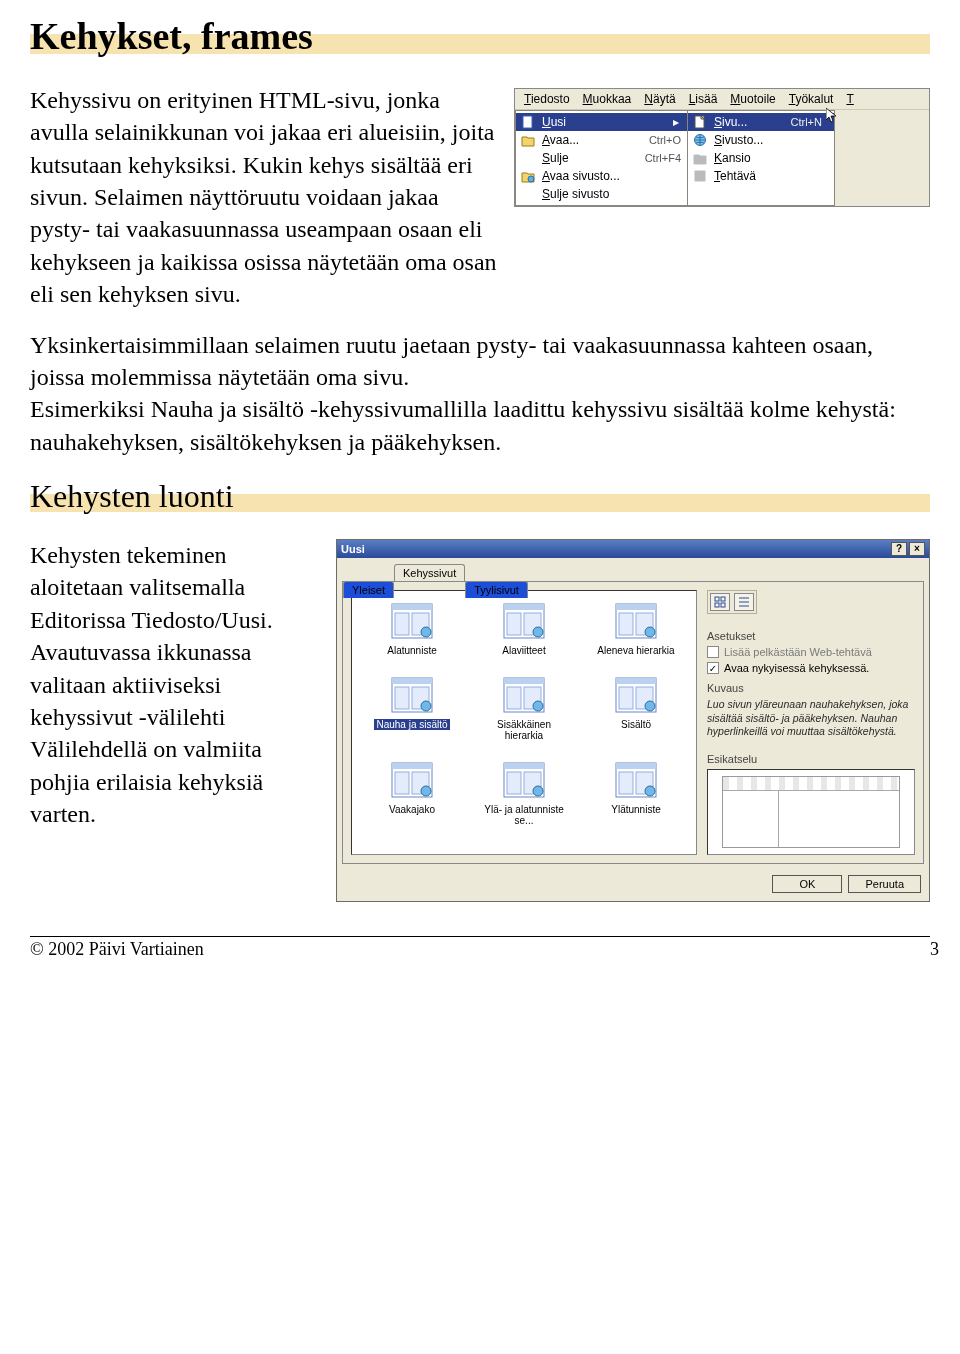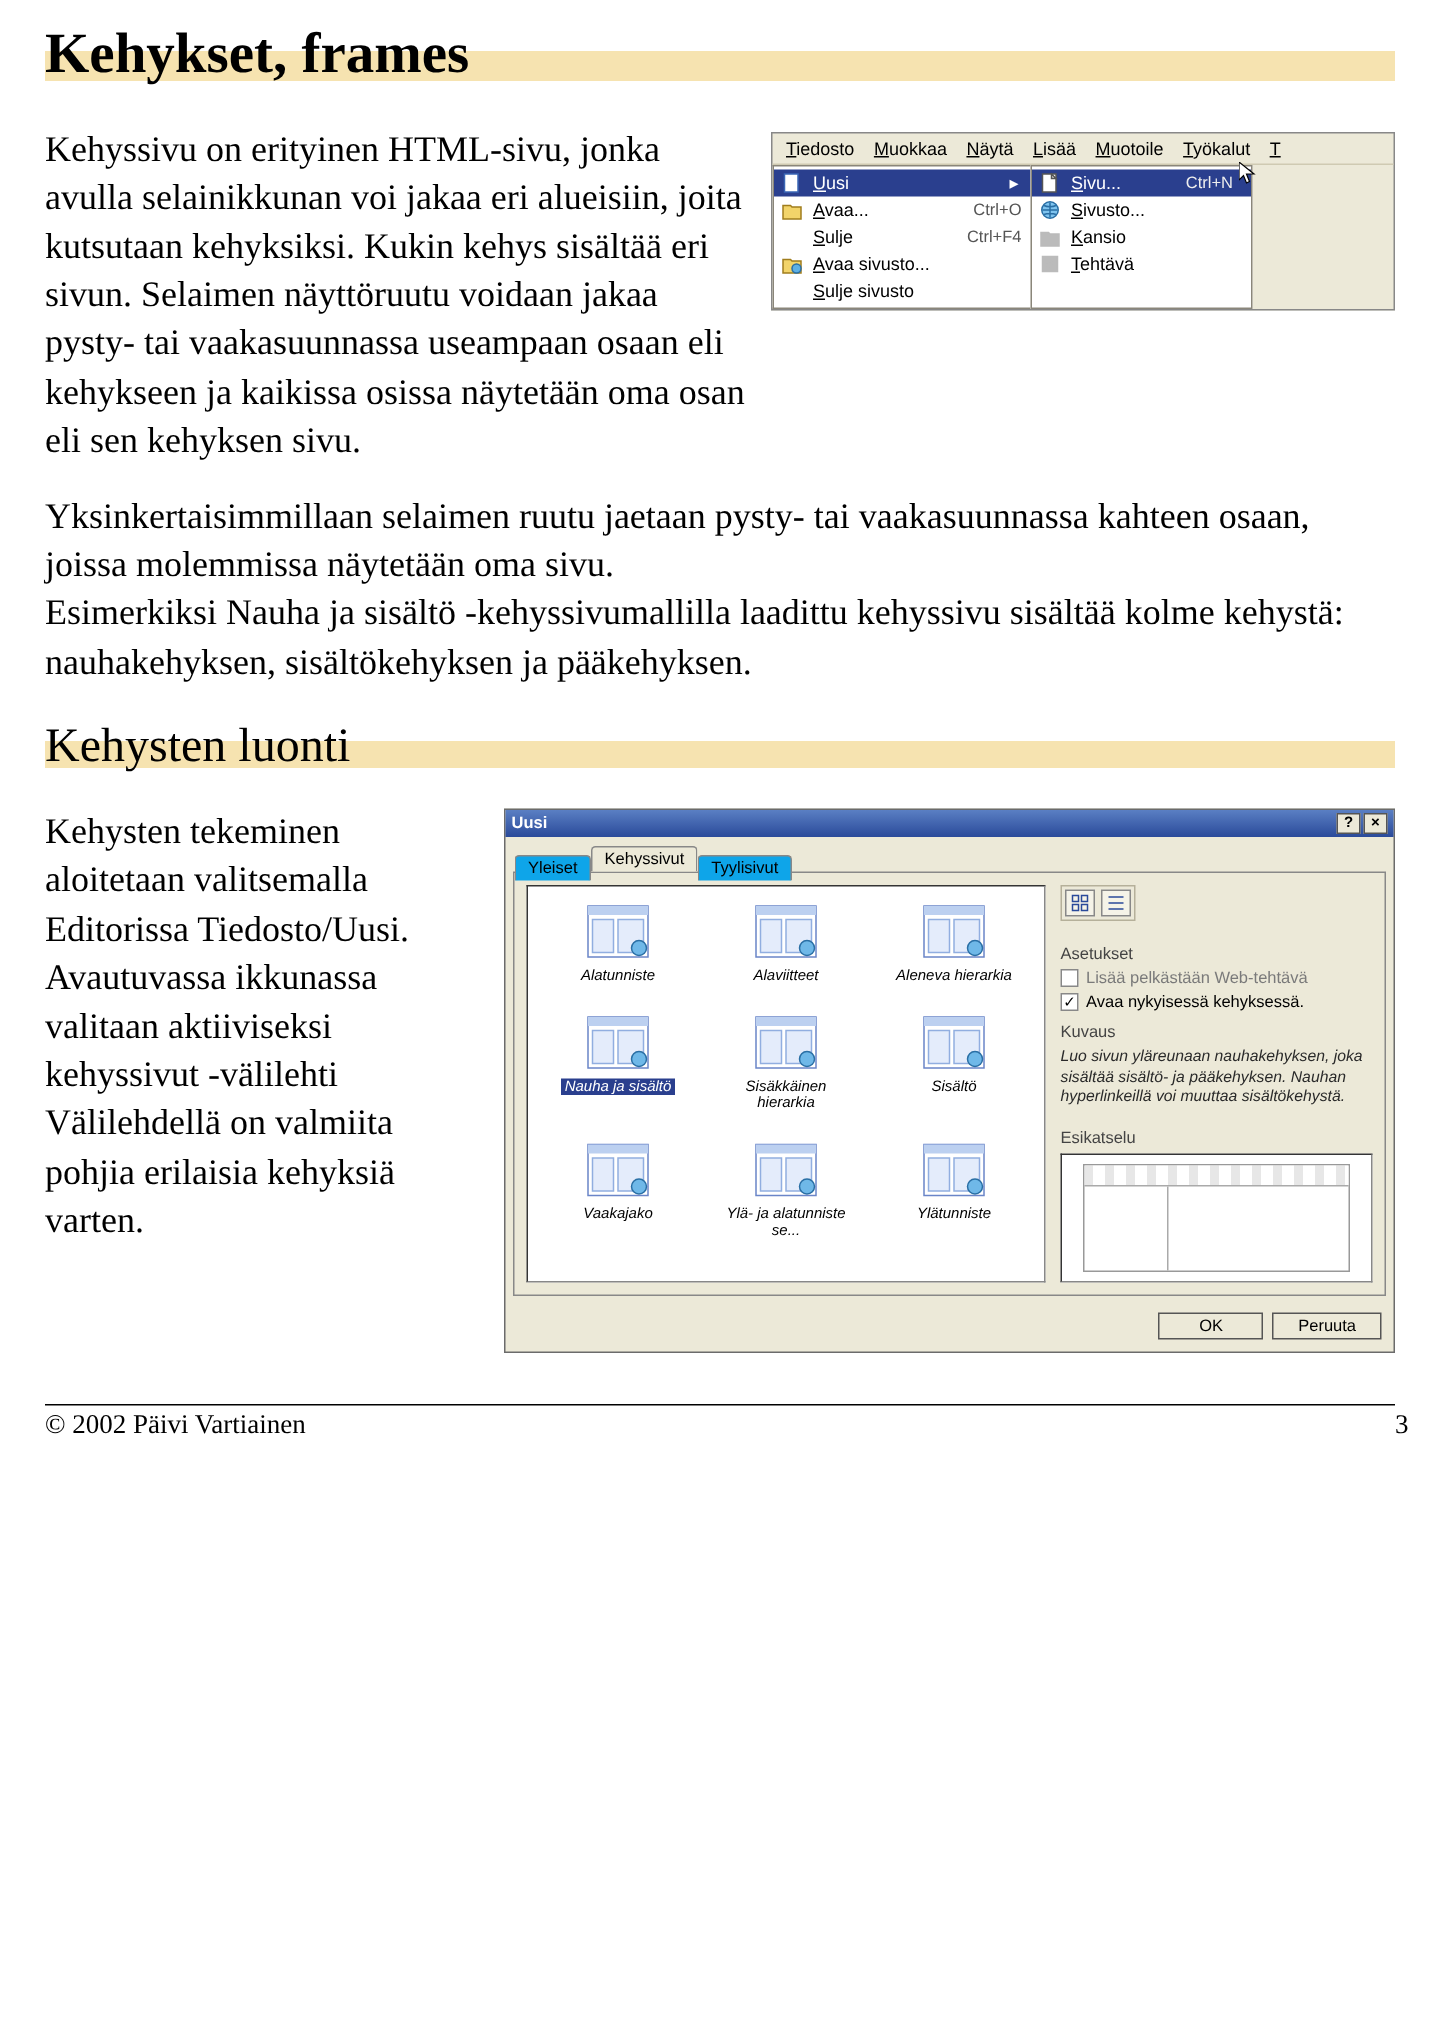--- a/index.html
+++ b/index.html
@@ -159,23 +159,23 @@
   }
   .dlg-tabs {
     display: flex;
     padding: 6px 6px 0 6px;
     gap: 0;
   }
   .dlg-tab {
     border: 1px solid #888;
     border-bottom: none;
     padding: 2px 8px;
-    background: #0ea5e9;
+    background: #1d4ed8;
     position: relative;
-    top: 6px;
+    top: 17px;
     font-size: 11px;
     border-radius: 3px 3px 0 0;
   }
   .dlg-tab.active {
     background: #ece9d8;
     top: 0;
     z-index: 3;
     font-weight: normal;
   }
   .dlg-body {
@@ -188,21 +188,20 @@
   }
   .dlg-icons {
     flex: 1 1 auto;
     background: #fff;
     border: 1px inset #888;
     padding: 10px 6px;
     display: grid;
     grid-template-columns: repeat(3, 1fr);
     gap: 18px 4px;
     align-content: start;
-    font-style: italic;
   }
   .dlg-icon {
     display: flex;
     flex-direction: column;
     align-items: center;
     gap: 4px;
     font-size: 10px;
     text-align: center;
     color: #000;
   }

